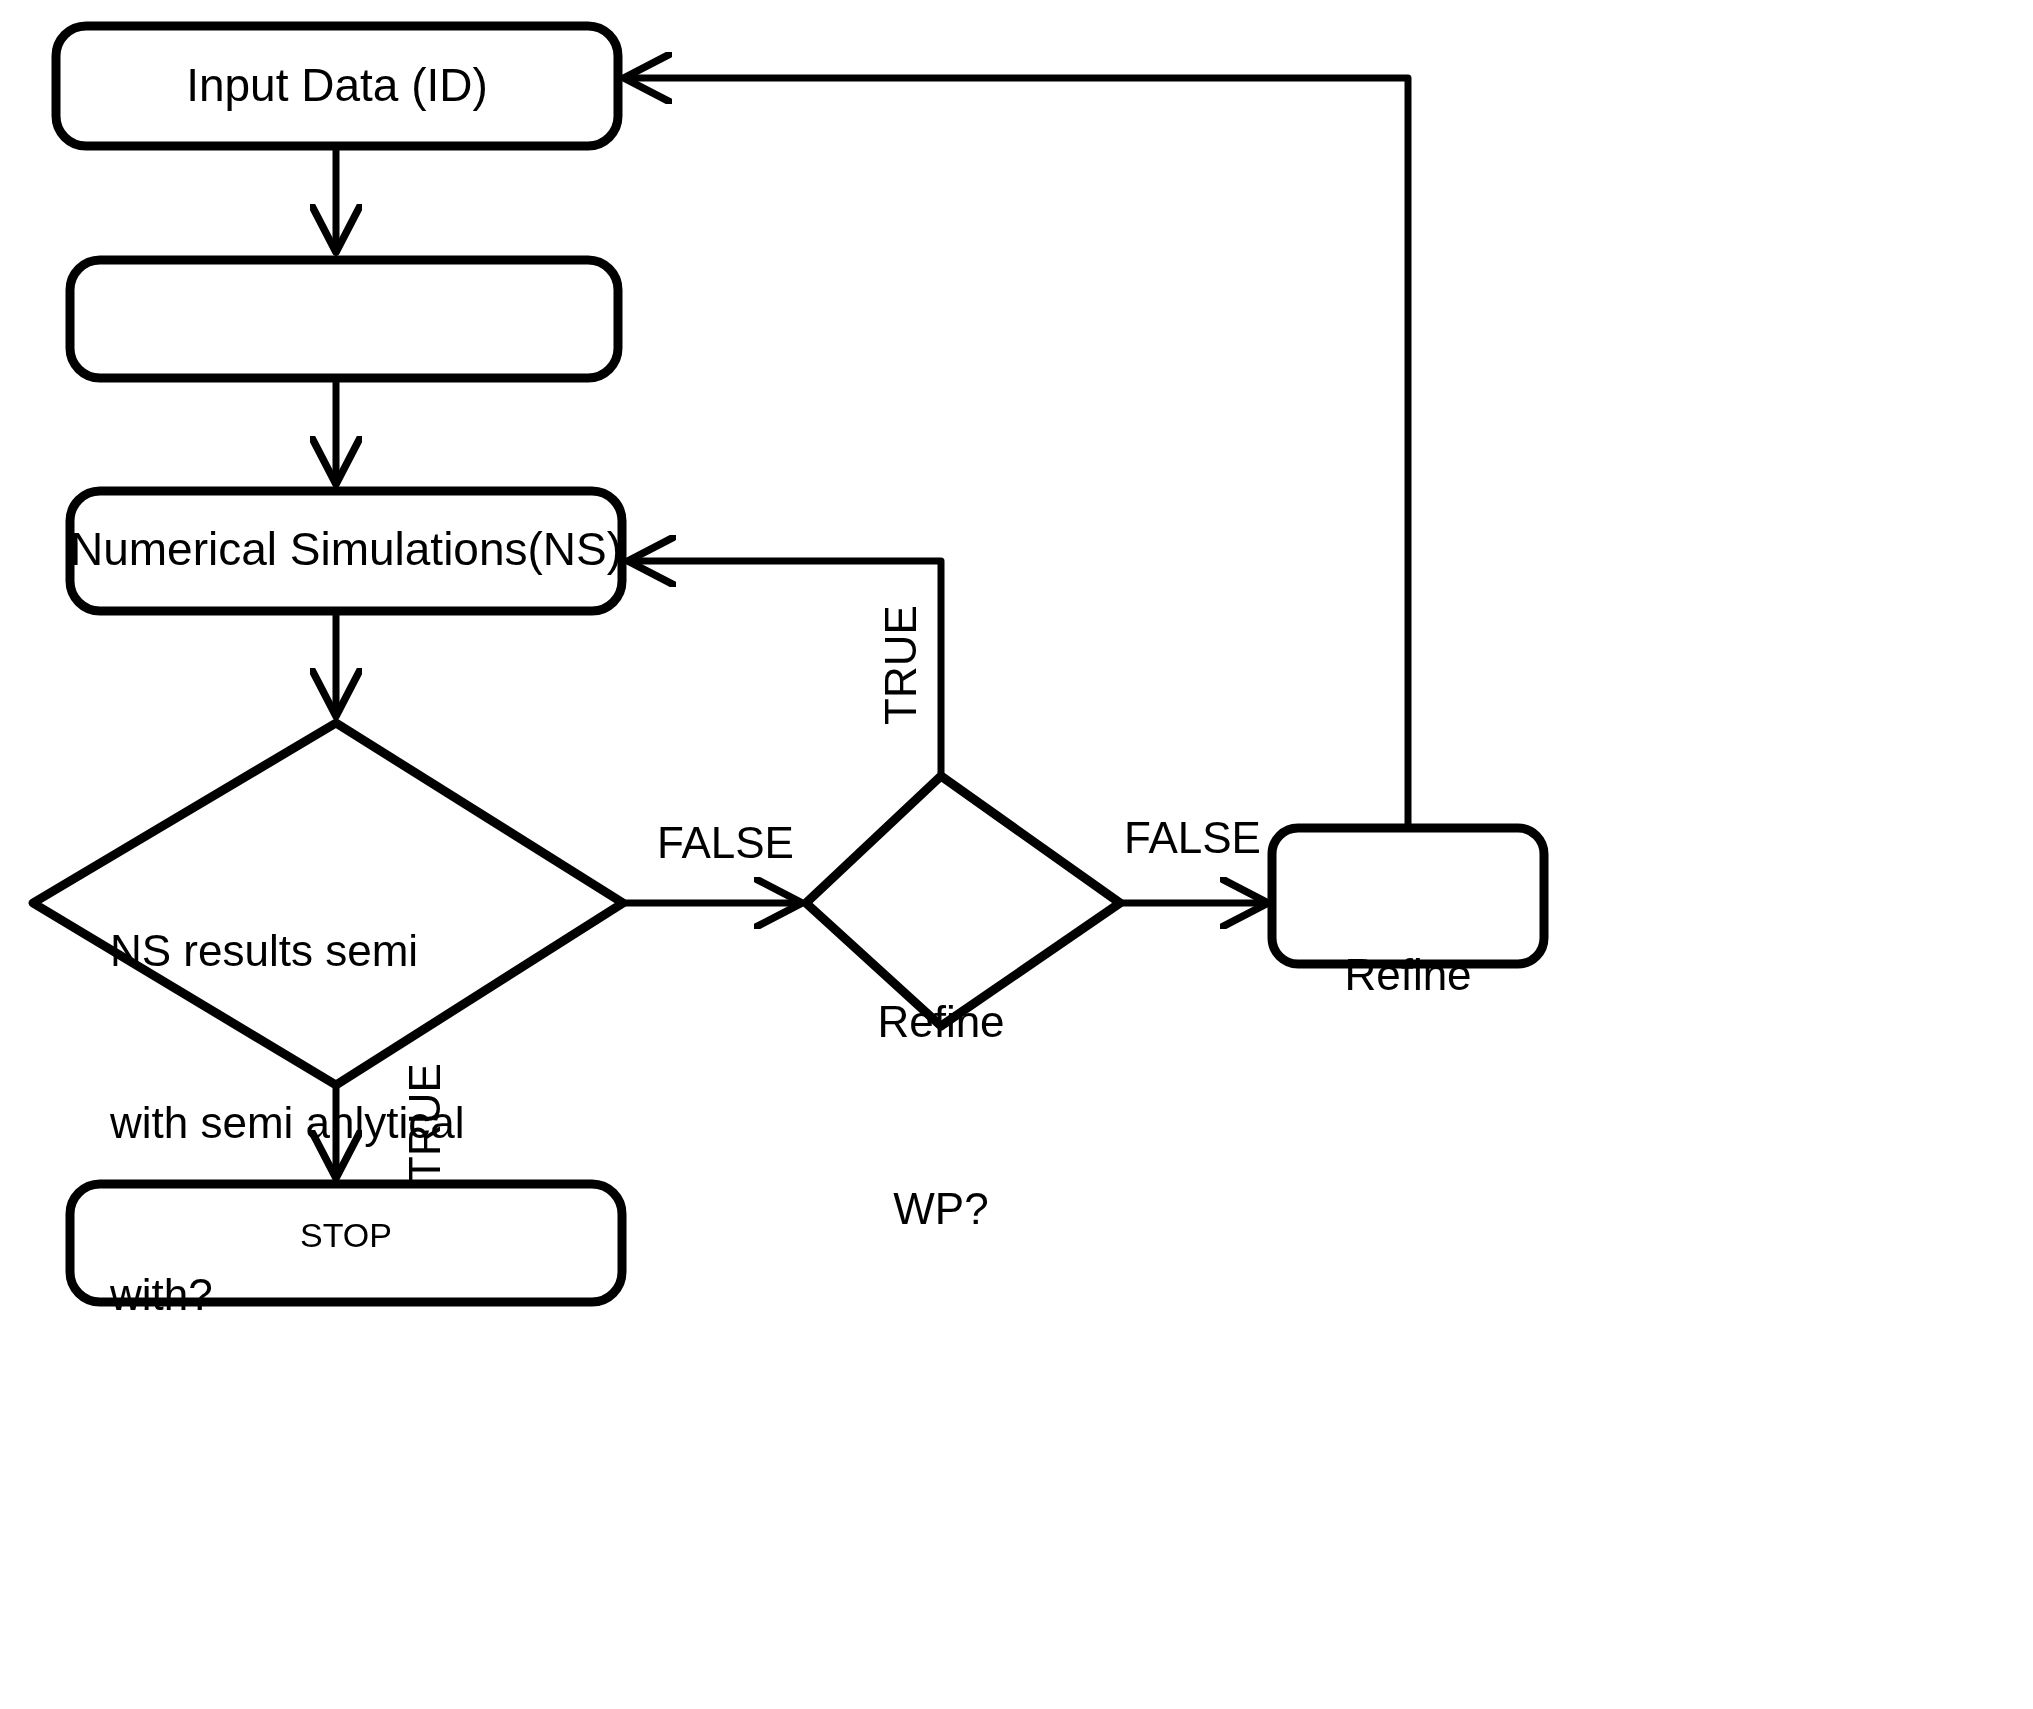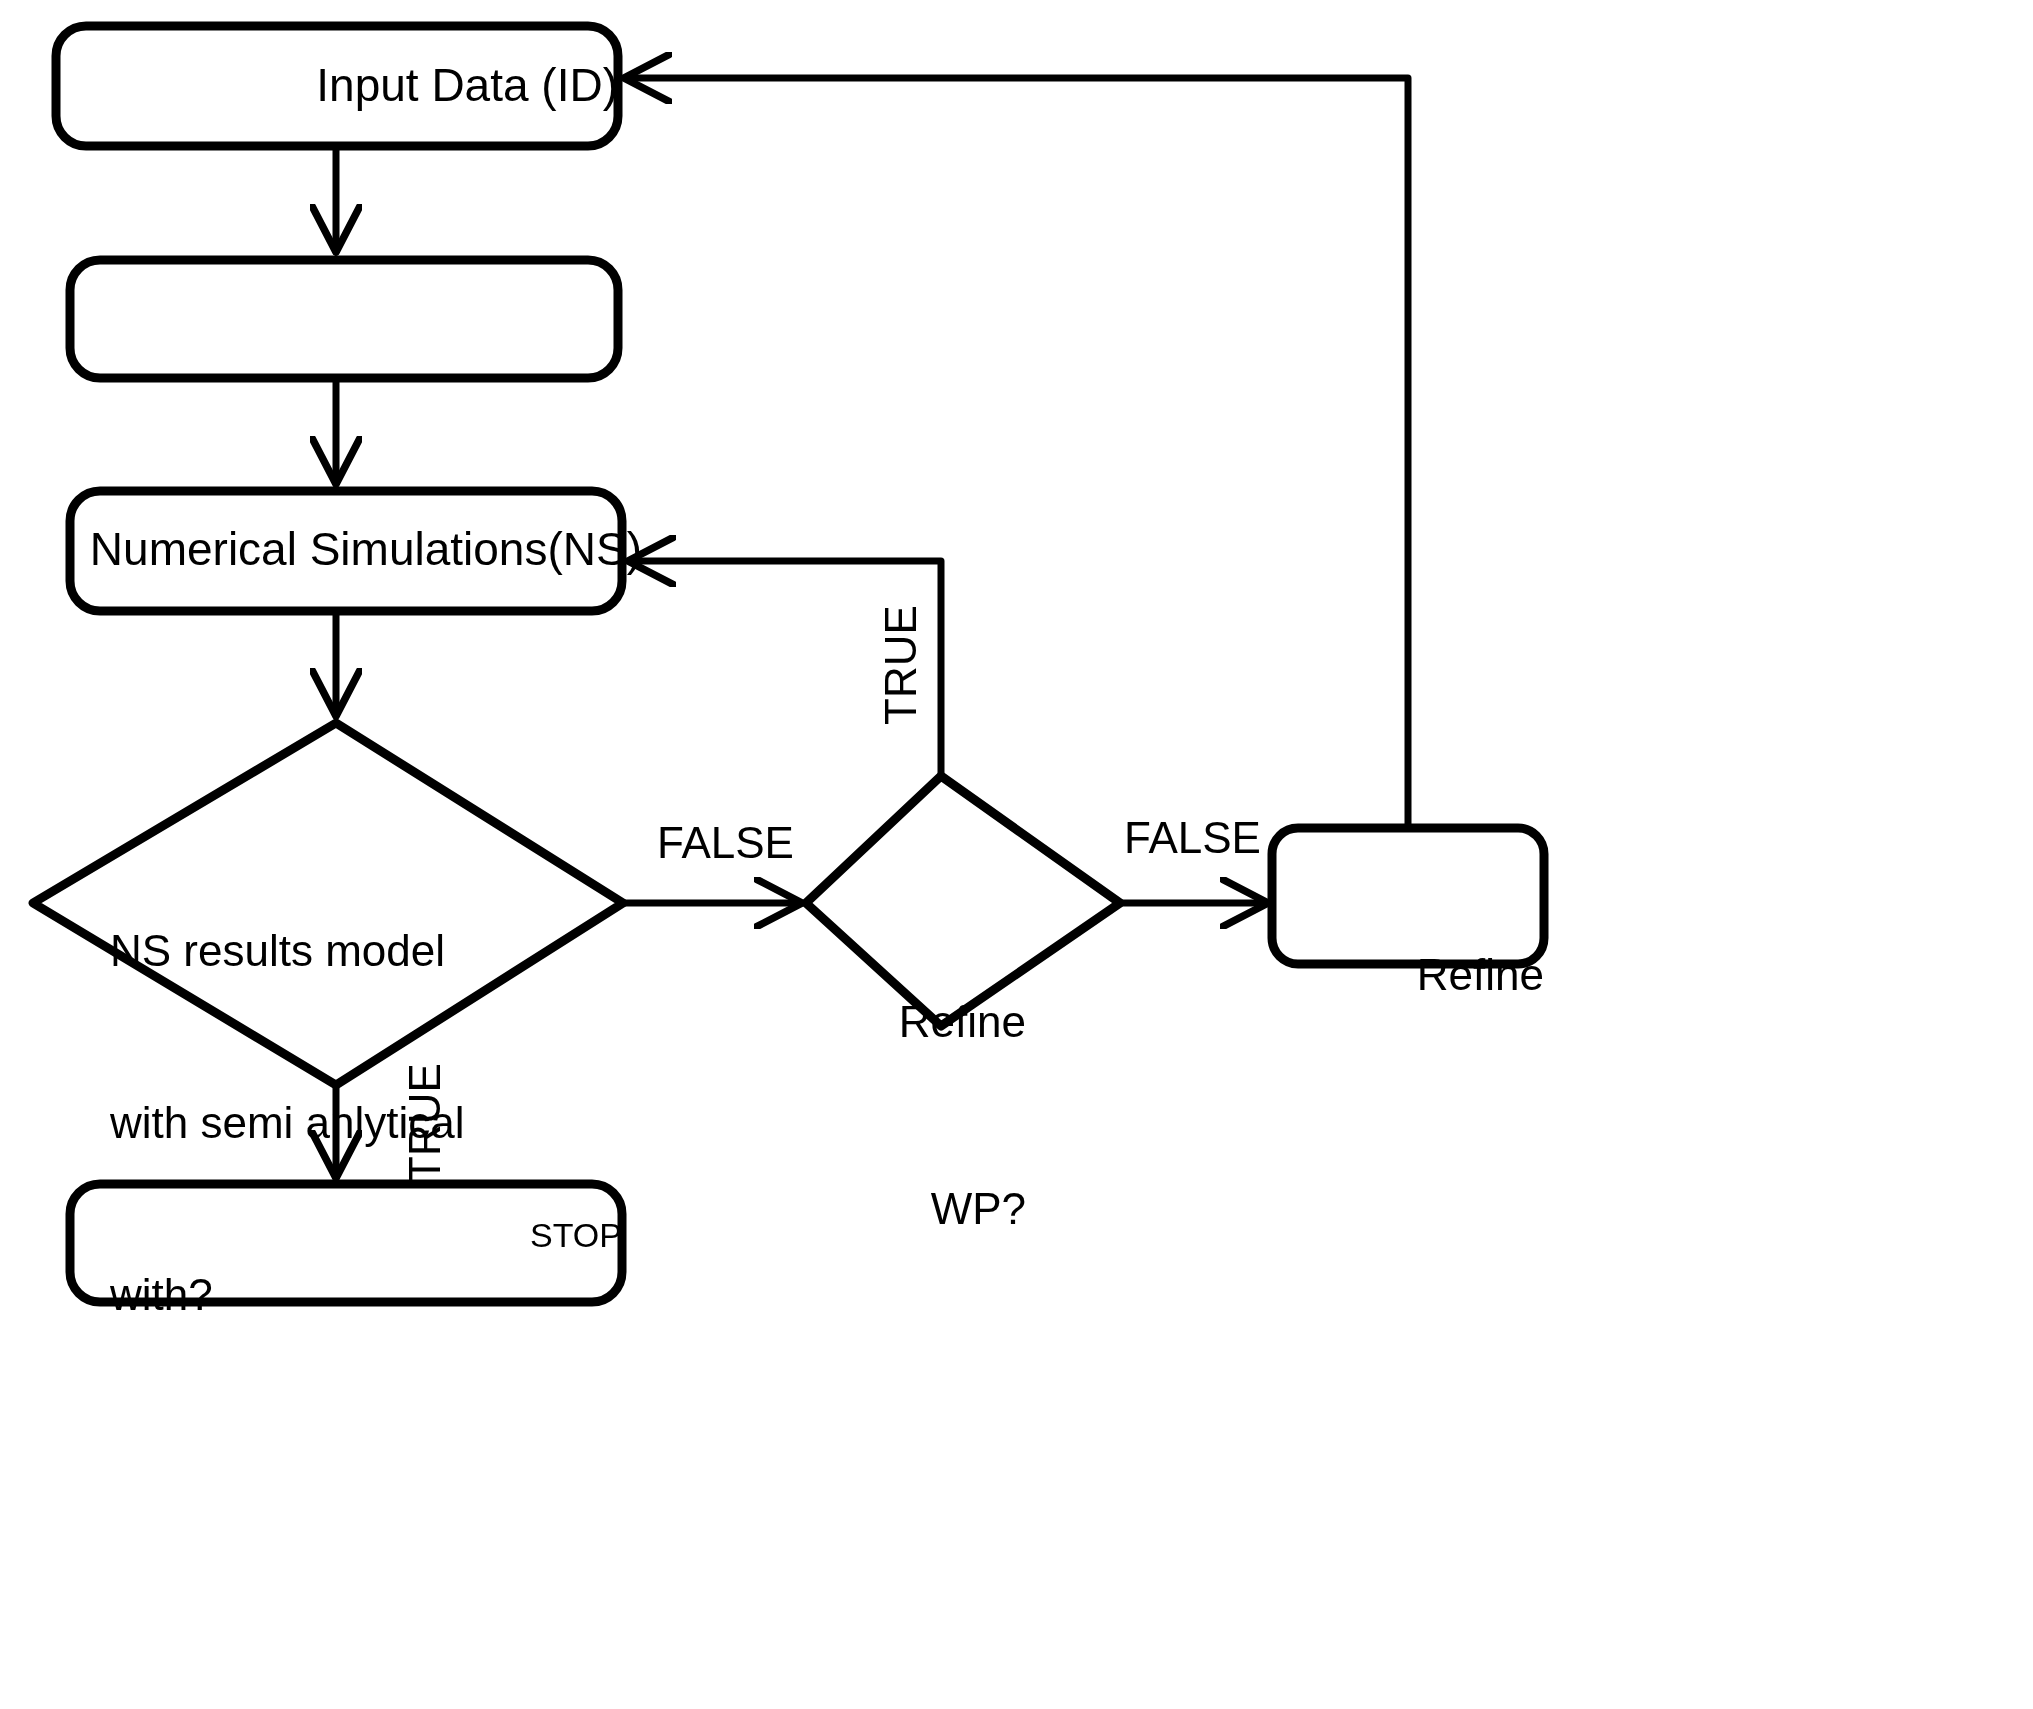--- a/index.html
+++ b/index.html
@@ -19,21 +19,21 @@
   }
   #flow-svg {
     position: absolute;
     top: 0;
     left: 0;
     width: 2033px;
     height: 1709px;
   }
   .node-text {
     position: absolute;
-    text-align: right;
+    text-align: center;
     color: #000000;
     line-height: 1.18;
     white-space: pre;
     pointer-events: none;
   }
   .edge-label {
     position: absolute;
     color: #000000;
     white-space: pre;
   }
@@ -93,21 +93,21 @@
 
   <div class="node-text" style="left:50px; top:522px; width:592px; font-size:46px;">Numerical Simulations(NS)</div>
 
   <div class="node-text" style="left:70px; top:1215px; width:552px; font-size:34px;">STOP</div>
 
   <div class="node-text" style="left:1272px; top:845px; width:272px; font-size:44px;">
     <div>Refine</div>
   </div>
 
   <div class="node-text" style="left:110px; top:808px; width:450px; font-size:44px; text-align:left; line-height:1.30;">
-    <div>NS results model</div>
+    <div>NS results semi</div>
     <div>with semi anlytical</div>
     <div>with?</div>
   </div>
 
   <div class="node-text" style="left:856px; top:866px; width:170px; font-size:44px; line-height:1.42;">
     <div>Refine</div>
     <div>WP?</div>
   </div>
 
   <div class="edge-label" style="left:657px; top:818px; font-size:44px;">FALSE</div>

